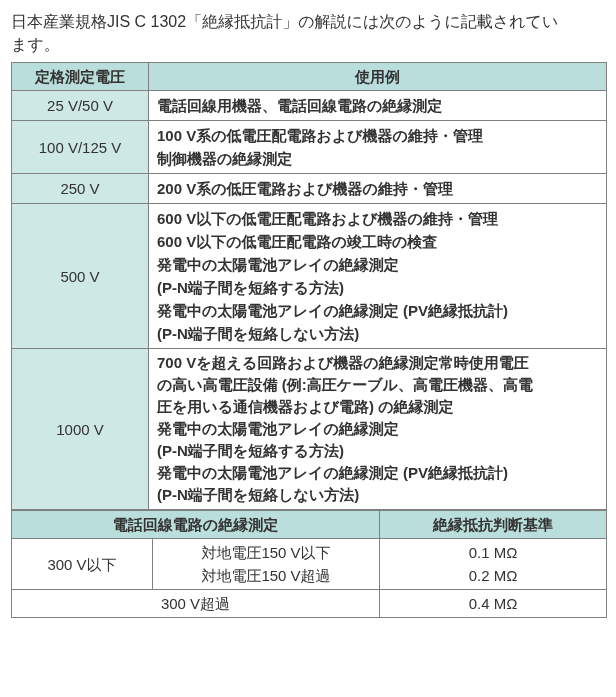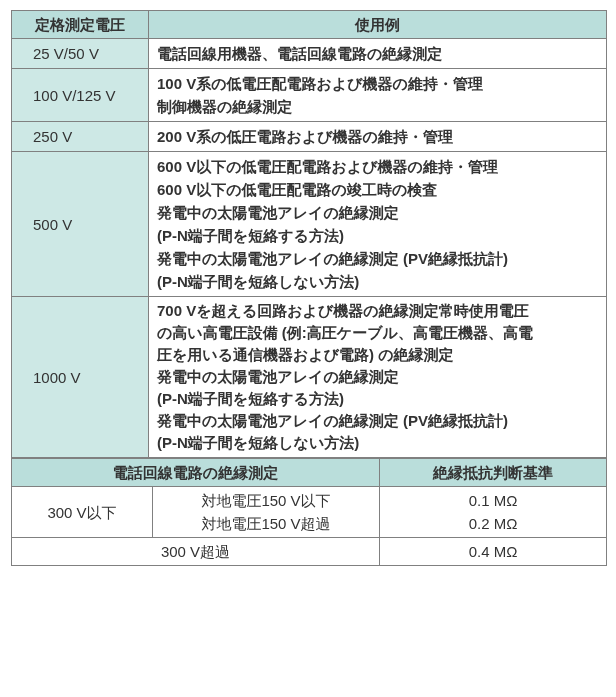--- a/index.html
+++ b/index.html
@@ -40,21 +40,21 @@
   th {
     background: var(--header-bg);
     font-weight: bold;
     text-align: center;
     height: 24px;
     padding: 2px 4px;
   }
 
   .t1 .voltage-cell {
     background: var(--accent-cell-bg);
-    text-align: left;
+    text-align: center;
     padding: 2px 21px;
   }
   .t1 .usage-cell {
     padding: 3px 8px;
     text-align: left;
     font-weight: bold;
   }
   .t1 .single { height: 29px; }
   .row-1000v .usage-cell div { line-height: 22px; }
 
@@ -68,20 +68,24 @@
     text-align: center;
     padding: 2px 4px;
   }
   .t2 .single { height: 20px; }
 </style>
 </head>
 <body>
 
 <div class="page">
 
+  <div class="intro">
+    <div>日本産業規格JIS C 1302「絶縁抵抗計」の解説には次のように記載されてい</div>
+    <div>ます。</div>
+  </div>
 
   <table class="t1">
     <colgroup>
       <col style="width:137px">
       <col style="width:458px">
     </colgroup>
     <thead>
       <tr>
         <th>定格測定電圧</th>
         <th>使用例</th>

